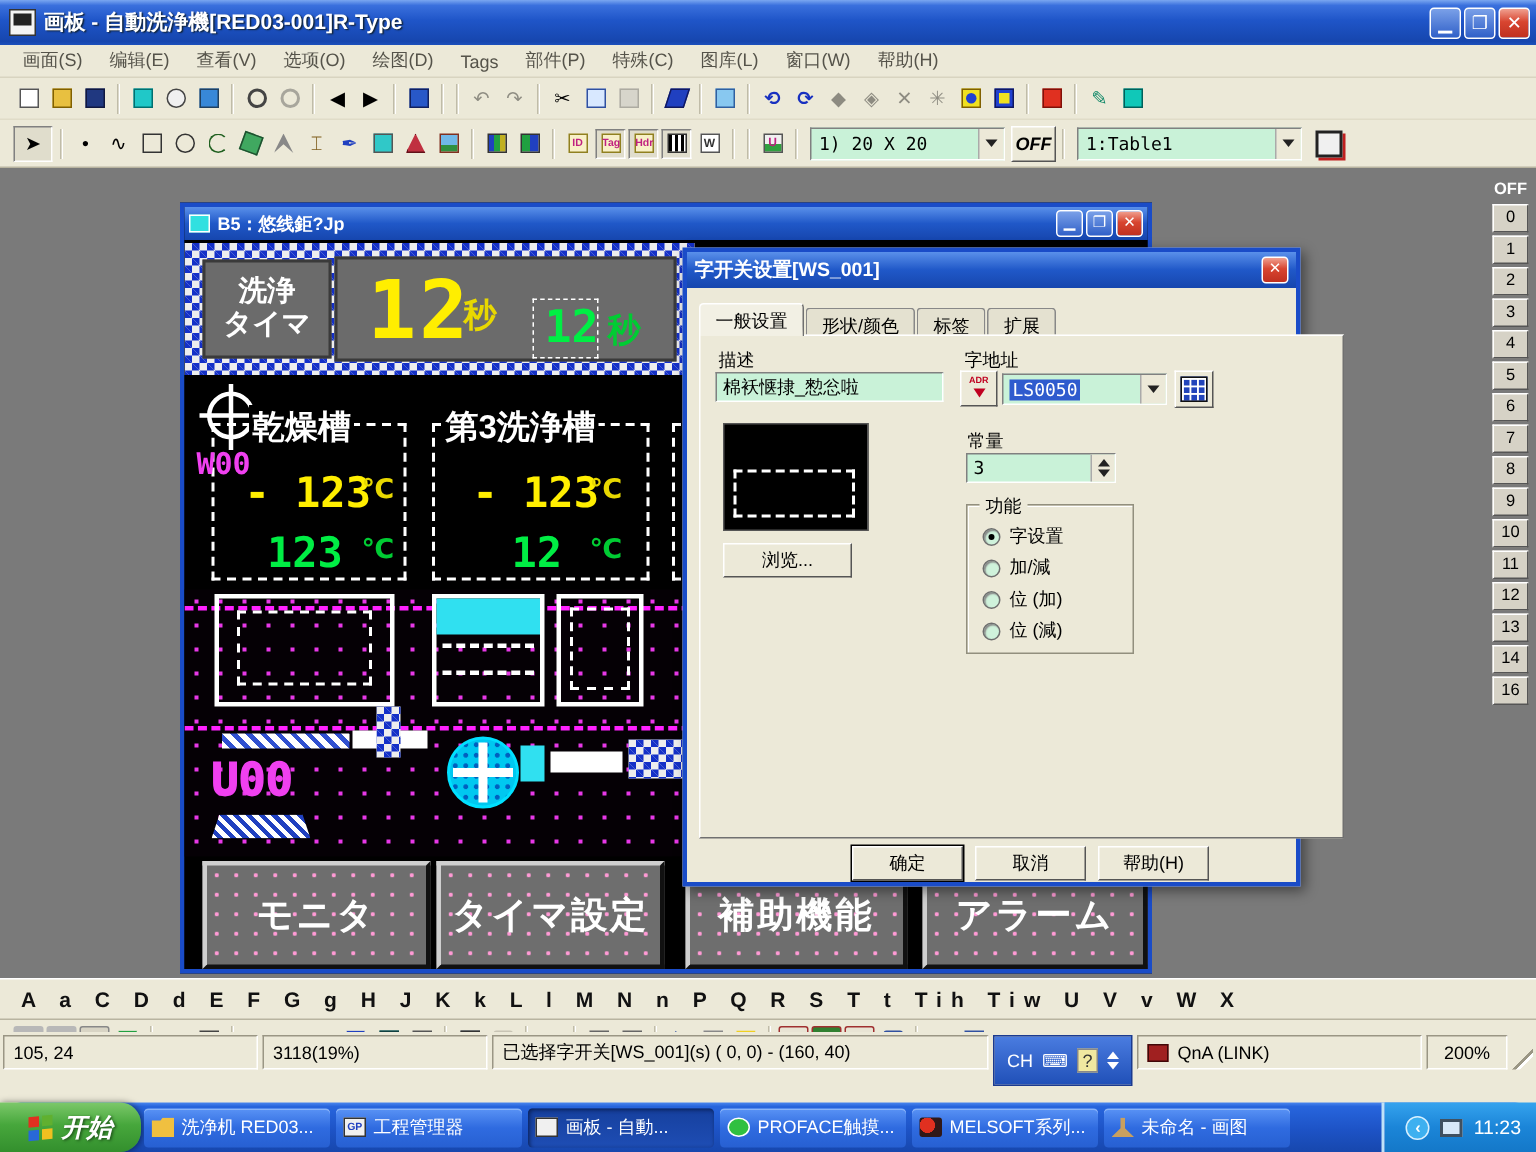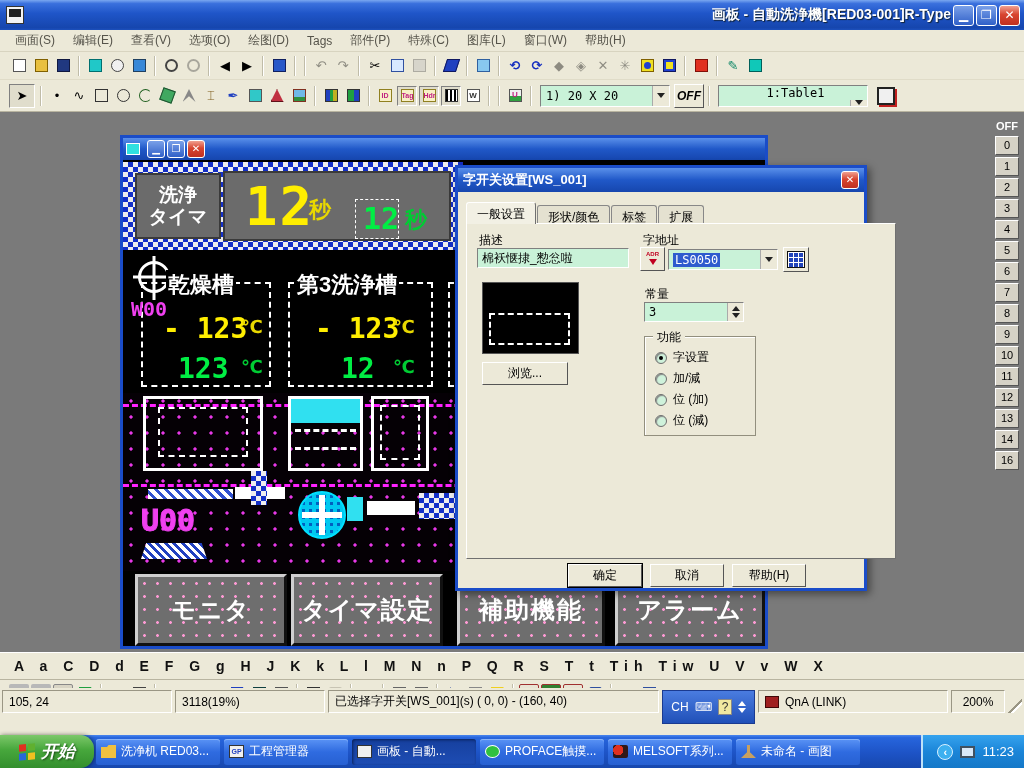--- a/index.html
+++ b/index.html
@@ -6,21 +6,21 @@
   html,body { width:1024px; height:768px; overflow:hidden; }
   body { font-family:"Liberation Sans","DejaVu Sans",sans-serif; font-size:12px; position:relative; background:#ece9d8; }
   .abs { position:absolute; }
 
   
   #titlebar { left:0; top:0; width:1024px; height:30px;
     background:linear-gradient(180deg,#7aa7f0 0%,#3a70dd 12%,#1f55c8 45%,#1646ae 92%,#1c50bc 100%);
     display:flex; align-items:center; padding:0 4px; color:#fff; }
   .app-icon { width:18px; height:18px; background:#f4f4f4; border:1px solid #333; margin:0 5px 0 2px; position:relative; }
   .app-icon::after { content:""; position:absolute; left:2px; top:2px; width:12px; height:8px; background:#222; }
-  #titlebar .t-text { font-weight:bold; font-size:14px; text-shadow:1px 1px 1px #123; flex:1; white-space:nowrap; overflow:hidden;text-align:right; }
+  #titlebar .t-text { font-weight:bold; font-size:14px; text-shadow:1px 1px 1px #123; flex:1; white-space:nowrap; overflow:hidden; }
   .winbtn { width:21px; height:21px; margin-left:2px; border-radius:3px; border:1px solid #fff;
     background:linear-gradient(180deg,#7aa0e8,#3060c8); color:#fff; font-size:12px; line-height:19px; text-align:center; font-weight:bold; }
   .winbtn.close { background:linear-gradient(180deg,#f0a090,#d84530 45%,#c03020); }
 
   
   #menubar { left:0; top:30px; width:1024px; height:22px; background:#ece9d8; border-bottom:1px solid #d8d4c0;
     display:flex; align-items:center; padding-left:6px; color:#55534a; }
   .menu-item { padding:2px 9px; white-space:nowrap; }
 
   
@@ -300,21 +300,21 @@
     </span>
   <span class="sep"></span>
   <span class="tb-combo" style="width:130px;">
     <span>1) 20 X 20</span>
     <span class="combo-arrow">
         <span class="tri-d"></span>
       </span>
   </span>
   <span class="off-btn">OFF</span>
   <span class="sep"></span>
-  <span class="tb-combo" style="width:150px;flex-direction:column;">
+  <span class="tb-combo" style="width:150px;">
     <span>1:Table1</span>
     <span class="combo-arrow">
         <span class="tri-d"></span>
       </span>
   </span>
   <span class="ico" style="width:26px;height:26px;">
       <span class="sq" style="width:18px;height:18px;background:#f0f0f0;border:2px solid #222;box-shadow:2px 2px 0 #c02020;"></span>
     </span>
 </div>
 
@@ -336,20 +336,21 @@
     <div class="snum">11</div>
     <div class="snum">12</div>
     <div class="snum">13</div>
     <div class="snum">14</div>
     <div class="snum">16</div>
   </div>
 
   <div id="docwin" class="abs">
     <div id="doctitle">
       <span class="doc-icon"></span>
+      <span style="flex:1;">B5：悠线鉅?Jp</span>
       <span class="winbtn small">▁</span>
       <span class="winbtn small">❐</span>
       <span class="winbtn small close">✕</span>
     </div>
     <div id="doccontent">
 
       <div class="abs checker" style="left:0;top:2px;width:340px;height:88px;padding:9px;">
         <div class="abs graybox" style="left:12px;top:11px;width:86px;height:66px;color:#fff;font-size:19px;font-weight:bold;display:flex;flex-direction:column;align-items:center;justify-content:center;line-height:1.15;">
           <span>洗浄</span>
           <span>タイマ</span>

